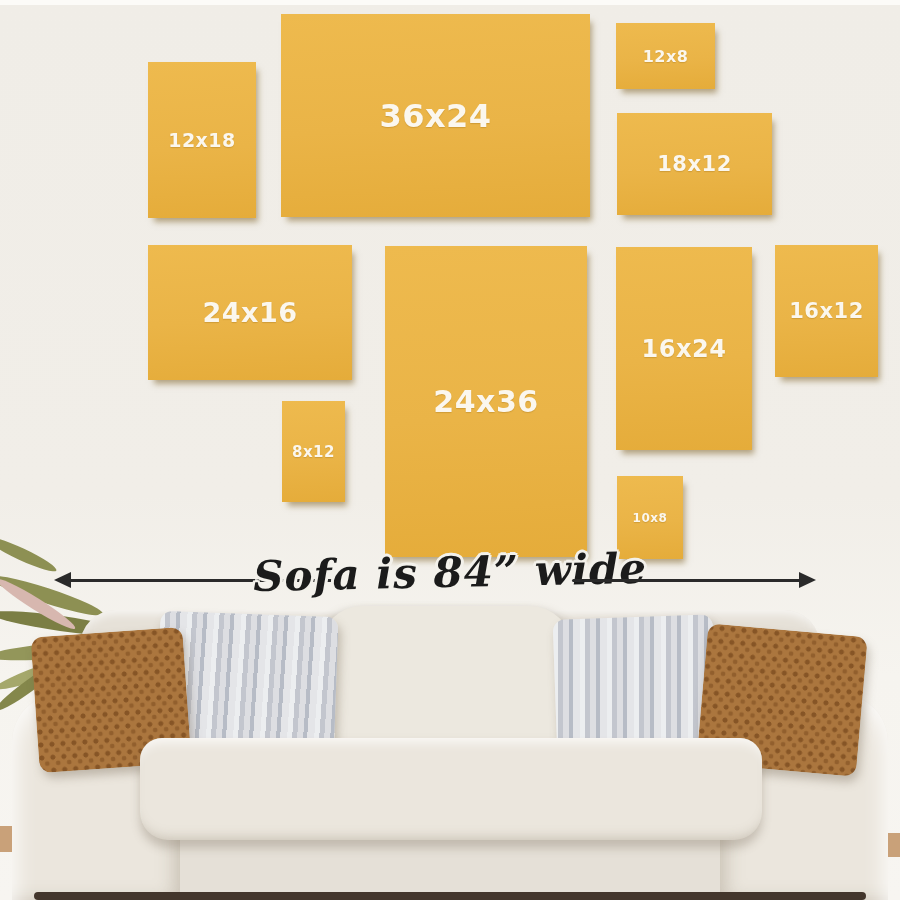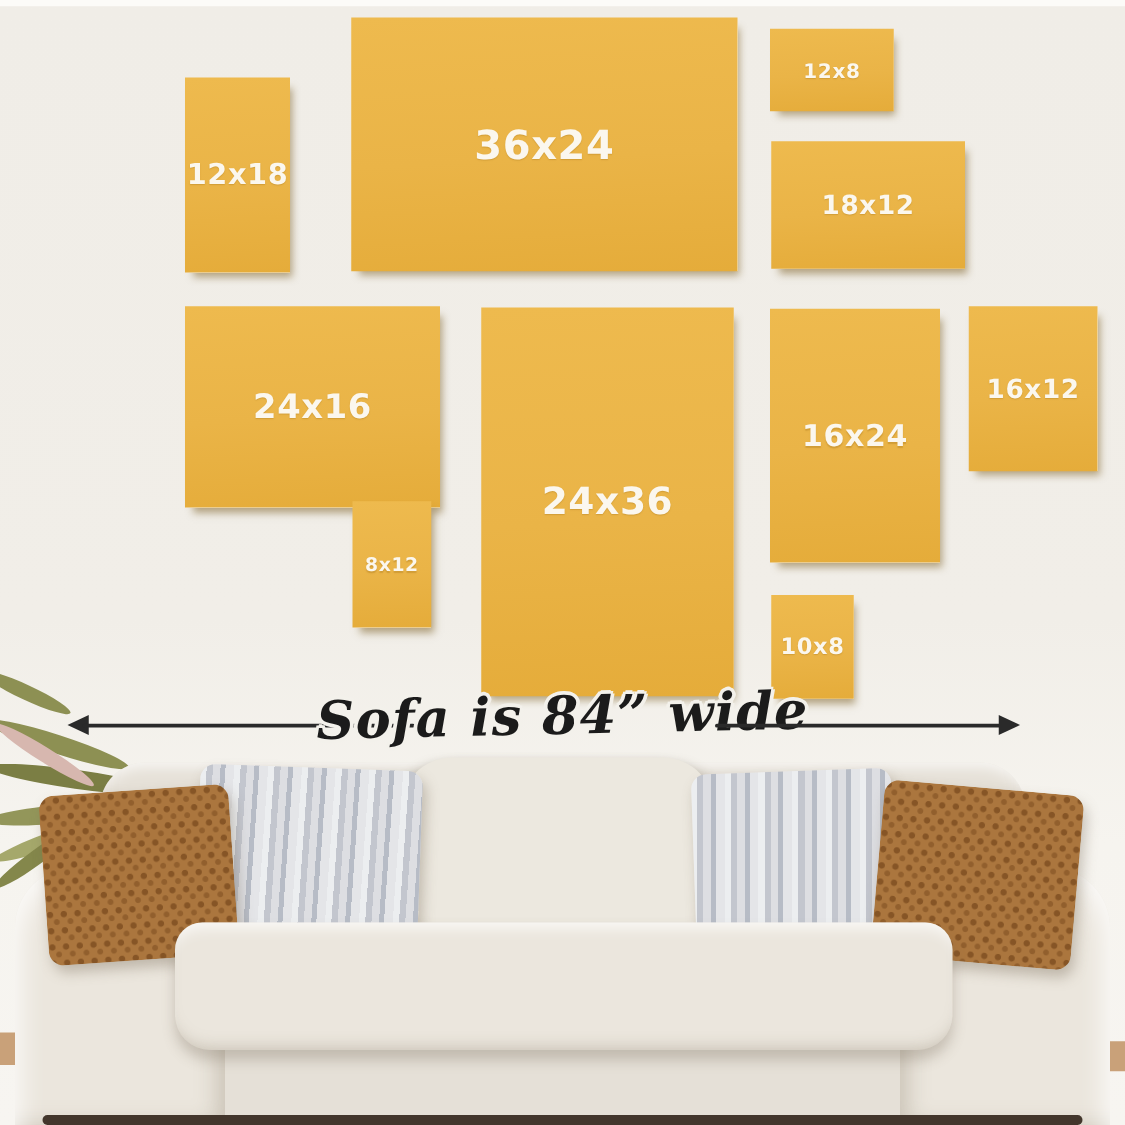--- a/index.html
+++ b/index.html
@@ -13,33 +13,33 @@
   
   .canvas{
     position:absolute;display:flex;align-items:center;justify-content:center;
     background:linear-gradient(177deg,#eeba4e 0%,#eab447 55%,#e5ac3a 100%);
     box-shadow:4px 6px 6px -2px rgba(118,88,26,.5);
   }
   .canvas .lbl{
     color:#fbf7ee;font-weight:bold;letter-spacing:.5px;
     text-shadow:0 1px 1px rgba(160,112,24,.35);
   }
-  .cv0{left:148px;top:62px;width:84px;height:156px;font-size:23px;}
+  .cv0{left:148px;top:62px;width:108px;height:156px;font-size:19px;}
   .cv1{left:281px;top:14px;width:309px;height:203px;font-size:32px;}
   .cv2{left:616px;top:23px;width:99px;height:66px;font-size:16px;}
   .cv3{left:617px;top:113px;width:155px;height:102px;font-size:21px;}
   .cv4{left:13px;top:249px;width:107px;height:118px;font-size:19px;}
-  .cv5{left:148px;top:245px;width:204px;height:161px;font-size:27px;}
+  .cv5{left:148px;top:245px;width:204px;height:135px;font-size:27px;}
   .cv6{left:385px;top:246px;width:202px;height:311px;font-size:30px;}
   .cv7{left:616px;top:247px;width:136px;height:203px;font-size:24px;}
   .cv8{left:775px;top:245px;width:103px;height:132px;font-size:21px;}
   .cv9{left:121px;top:401px;width:132px;height:131px;font-size:25px;}
   .cv10{left:282px;top:401px;width:63px;height:101px;font-size:15px;}
   .cv11{left:778px;top:403px;width:102px;height:102px;font-size:21px;}
-  .cv12{left:617px;top:476px;width:66px;height:83px;font-size:18px;}
+  .cv12{left:617px;top:476px;width:66px;height:83px;font-size:12px;}
 
   
   .mline{position:absolute;top:579px;height:3px;background:#2a2a2a;border-radius:2px;}
   .mline.left{left:66px;width:266px;}
   .mline.right{left:572px;width:238px;}
   .ahead{position:absolute;top:572px;width:0;height:0;border-top:8px solid transparent;border-bottom:8px solid transparent;}
   .ahead.l{left:54px;border-right:17px solid #2a2a2a;}
   .ahead.r{left:799px;border-left:17px solid #2a2a2a;}
   .caption{
     position:absolute;left:0;right:0;top:548px;text-align:center;

